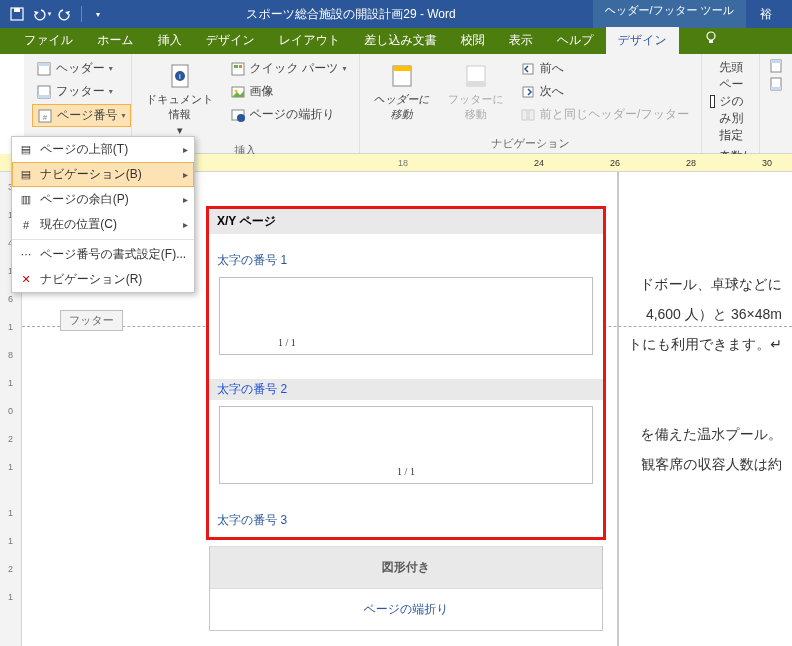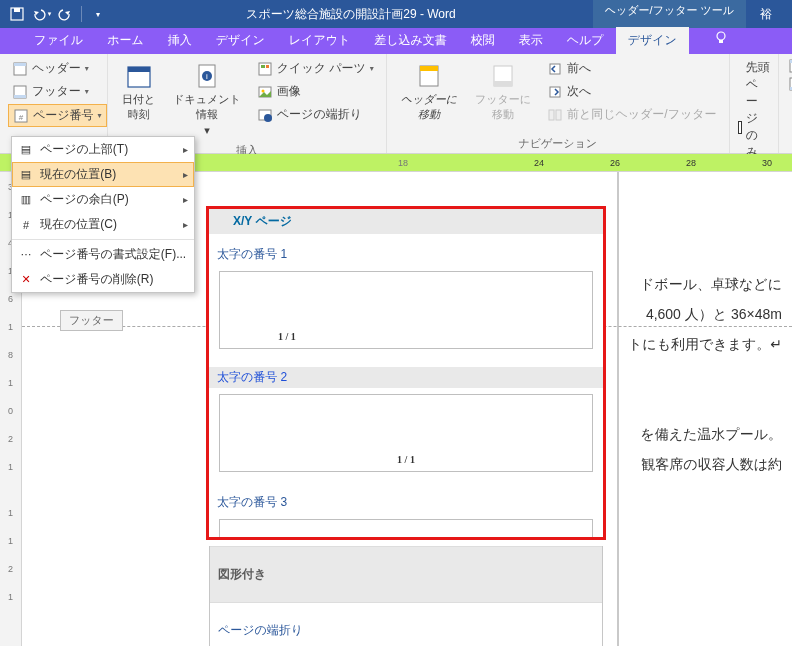--- a/index.html
+++ b/index.html
@@ -6,55 +6,55 @@
 body { background: #fff; width: 792px; height: 646px; overflow: hidden; position: relative; font-size: 12px; }
 
 .titlebar { background: #2b579a; height: 28px; display: flex; align-items: center; color: #fff; padding: 0 6px; }
 .titlebar .qat { display: flex; gap: 2px; align-items: center; }
 .titlebar .qat-btn { width: 22px; height: 22px; display: flex; align-items: center; justify-content: center; }
 .titlebar .qat-sep { width: 1px; height: 16px; background: rgba(255,255,255,0.3); margin: 0 3px; }
 .titlebar .title { flex: 1; text-align: center; font-size: 12px; }
 .titlebar .tool-tab { background: #3b6aa0; padding: 3px 12px 0; height: 28px; font-size: 11px; display:flex; flex-direction:column; align-items:center; justify-content:flex-start; }
 .titlebar .user { width: 40px; text-align: center; }
 
-.ribbon-tabs { background: #8b5cf6; height: 26px; display: flex; align-items: flex-end; color: #fff; padding-left: 22px; }
+.ribbon-tabs { background: #4d7c0f; height: 26px; display: flex; align-items: flex-end; color: #fff; padding-left: 12px; }
 .ribbon-tabs .tab { padding: 5px 12px; font-size: 12px; cursor: pointer; }
 .ribbon-tabs .tab.active { background: #f3f3f3; color: #2b579a; }
 .ribbon-tabs .bulb { margin-left: 14px; padding: 5px 10px; }
 
-.ribbon { background: #f3f3f3; border-bottom: 1px solid #d4d4d4; height: 100px; display: flex; position: relative; }
+.ribbon { background: #f3f3f3; border-bottom: 1px solid #d4d4d4; height: 100px; display: flex; position: relative; margin-left: 24px; }
 .ribbon-group { border-right: 1px solid #e1e1e1; padding: 4px 8px 2px; display: flex; flex-direction: column; }
 .ribbon-group-body { flex: 1; display: flex; gap: 6px; }
 .ribbon-group-label { text-align: center; font-size: 11px; color: #666; padding-top: 2px; }
 .vstack { display: flex; flex-direction: column; gap: 2px; }
 .ribbon-btn { display: flex; align-items: center; gap: 4px; padding: 2px 4px; font-size: 12px; color: #444; white-space: nowrap; }
 .ribbon-btn .caret { font-size: 8px; color: #666; }
 .ribbon-btn-lg { display: flex; flex-direction: column; align-items: center; padding: 4px 6px; font-size: 11px; color: #444; text-align: center; gap: 2px; }
 .chk { display: flex; align-items: center; gap: 4px; font-size: 12px; color: #444; padding: 1px 0; }
 .chk .box { width: 13px; height: 13px; border: 1px solid #333; display: inline-flex; align-items: center; justify-content: center; font-size: 10px; background: #fff; }
 .spin { display:flex; align-items:center; gap:2px; font-size:12px; color:#444; }
 
 .dropdown-menu { position: absolute; left: 11px; top: 136px; background: #fff; border: 1px solid #c6c6c6; box-shadow: 2px 2px 6px rgba(0,0,0,0.25); width: 184px; z-index: 100; }
 .dropdown-menu .item { display: flex; align-items: center; padding: 4px 6px; font-size: 12px; color: #333; gap: 6px; }
 .dropdown-menu .item .mi-icon { width: 16px; height: 16px; display: inline-flex; align-items: center; justify-content: center; font-size: 11px; }
 .dropdown-menu .item .arrow { margin-left: auto; font-size: 10px; color: #555; }
 .dropdown-menu .item.highlight { background: #fde2b3; border: 1px solid #f3b14b; padding: 3px 5px; }
 .dropdown-menu .sep { height: 1px; background: #e1e1e1; margin: 2px 0; }
 
 .gallery { position: absolute; left: 206px; top: 206px; width: 400px; height: 334px; border: 3px solid #e61717; background:#fff; z-index: 90; overflow:hidden;}
 .gallery-inner { background: #fff; height: 100%; overflow:hidden;}
-.gallery-header { background: #e9e9e9; color: #0369a1; font-size: 12px; font-weight: bold; padding: 4px 24px; }
-.gallery-item { padding: 8px 0 10px; }
+.gallery-header { background: #e9e9e9; color: #000000; font-size: 12px; font-weight: bold; padding: 4px 8px; }
+.gallery-item { padding: 14px 0 10px; }
 .gallery-item-label { font-size: 12px; color: #1d4ed8; padding: 2px 8px; background:#e9e9e9; }
 .gallery-item-label.nobg { background:transparent; color:#2b579a; padding:4px 8px 2px;}
 .gallery-preview { margin: 6px 10px 0; height: 78px; border: 1px solid #bfbfbf; background: #fff; position: relative; }
-.gallery-preview .pnum { position: absolute; font-size: 10px; color: #333; font-weight: bold; font-family: 'Times New Roman', serif;}
-.gallery-cont { padding: 19px 8px; font-size:12px; color:#2b579a; border-top:1px solid #ddd;}
-
-.ruler-h { position: absolute; left: 0; top: 154px; right: 0; height: 18px; background: #bef264; border-bottom: 1px solid #d4d4d4; display:flex; align-items:center; padding-left: 28px; font-size:9px; color:#777; overflow:hidden; gap: 30px; z-index: 5;}
+.gallery-preview .pnum { position: absolute; font-size: 10px; color: #333; font-weight: normal; font-family: 'Times New Roman', serif;}
+.gallery-cont { padding: 12px 8px; font-size:12px; color:#2b579a; border-top:1px solid #ddd;text-align:center;}
+
+.ruler-h { position: absolute; left: 0; top: 154px; right: 0; height: 18px; background: #fef9c3; border-bottom: 1px solid #d4d4d4; display:flex; align-items:center; padding-left: 28px; font-size:9px; color:#777; overflow:hidden; gap: 30px; z-index: 5;}
 .ruler-h span.hl { color:#333;margin-left:36px; }
 .ruler-v { position: absolute; left: 0; top: 172px; bottom: 0; width: 22px; background: #f3f3f3; border-right: 1px solid #d4d4d4; display:flex; flex-direction:column; align-items:center; font-size:9px; color:#777; padding-top: 10px; gap: 18px; z-index:5;}
 
 .doc-area { position: absolute; left: 22px; top: 172px; right: 0; bottom: 0; background: #fff; }
 .doc-body { position: absolute; left: 58px; top: 40px; right: 10px; color: #333; font-size: 14px; line-height: 1.8; }
 .doc-text { position:absolute; right: 0; }
 .footer-tag { position: absolute; left: 60px; top: 310px; border: 1px solid #bfbfbf; background: #f3f3f3; padding: 2px 8px; font-size: 11px; color: #666; z-index:6;}
 .dashed { position:absolute; left:22px; top: 326px; right:0; border-top:1px dashed #aaa; z-index:4;}
 .page-edge-v { position:absolute; top:0; bottom:0; width:2px; background:#fff; border-left:1px solid #c9c9c9; border-right:1px solid #c9c9c9;}
 
@@ -145,28 +145,20 @@
             <span class="caret">▾</span>
           </div>
       </div>
     </div>
   </div>
 
   <div class="ribbon-group">
     <div class="ribbon-group-body">
       <div class="ribbon-btn-lg">
           <svg class="icon-lg" viewBox="0 0 28 28">
-            <rect x="3" y="5" width="22" height="20" fill="#fff" stroke="#2b579a" stroke-width="1.2"></rect>
-            <rect x="3" y="5" width="22" height="5" fill="#2b579a"></rect>
-          </svg>
-          <span style="white-space:pre;">日付と
-時刻</span>
-        </div>
-      <div class="ribbon-btn-lg">
-          <svg class="icon-lg" viewBox="0 0 28 28">
             <rect x="6" y="3" width="16" height="22" fill="#fff" stroke="#888"></rect>
             <circle cx="14" cy="14" r="5" fill="#2b579a"></circle>
             <text x="14" y="17" font-size="8" fill="#fff" text-anchor="middle">i</text>
           </svg>
           <span style="white-space:pre;">ドキュメント
 情報</span>
           <span class="caret">▾</span>
         </div>
       <div class="vstack">
         <div class="ribbon-btn">
@@ -340,41 +332,41 @@
 <div class="footer-tag">フッター</div>
 
 <div class="dropdown-menu">
   <div class="item">
       <span class="mi-icon">▤</span>
       <span>ページの上部(T)</span>
       <span class="arrow">▸</span>
     </div>
   <div class="item highlight">
       <span class="mi-icon">▤</span>
-      <span>現在の位置(B)</span>
+      <span>ナビゲーション(B)</span>
       <span class="arrow">▸</span>
     </div>
   <div class="item">
       <span class="mi-icon">▥</span>
       <span>ページの余白(P)</span>
       <span class="arrow">▸</span>
     </div>
   <div class="item">
       <span class="mi-icon">#</span>
       <span>現在の位置(C)</span>
       <span class="arrow">▸</span>
     </div>
   <div class="sep"></div>
   <div class="item">
       <span class="mi-icon">⋯</span>
       <span>ページ番号の書式設定(F)...</span>
     </div>
   <div class="item">
       <span class="mi-icon" style="color:#c00;">✕</span>
-      <span>ページ番号の削除(R)</span>
+      <span>ナビゲーション(R)</span>
     </div>
 </div>
 
 <div class="gallery">
   <div class="gallery-inner">
     <div class="gallery-header">X/Y ページ</div>
     <div class="gallery-item">
       <div class="gallery-item-label nobg">太字の番号 1</div>
       <div class="gallery-preview">
           <span class="pnum" style="left:58px; bottom:6px;">1 / 1</span>

